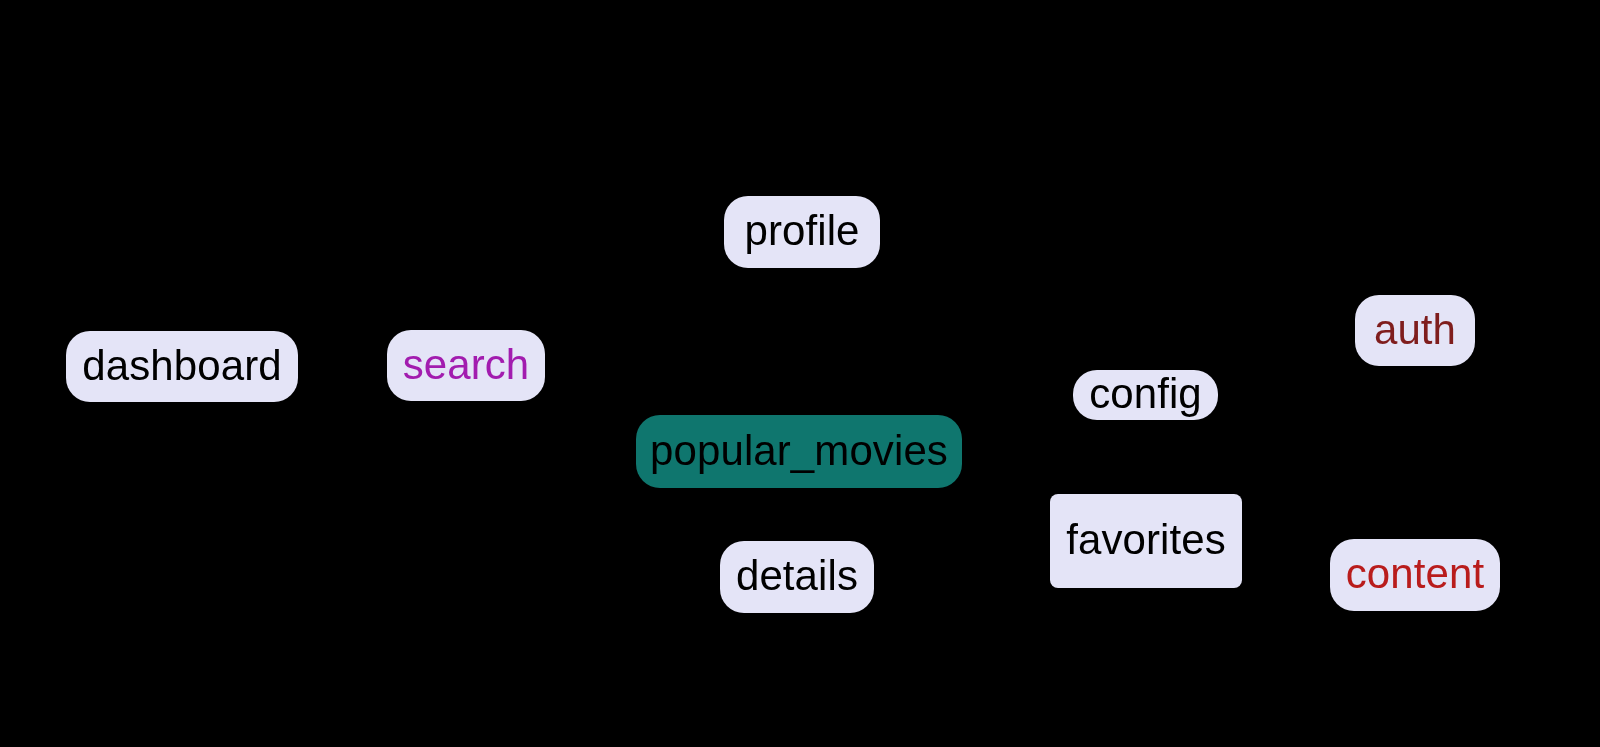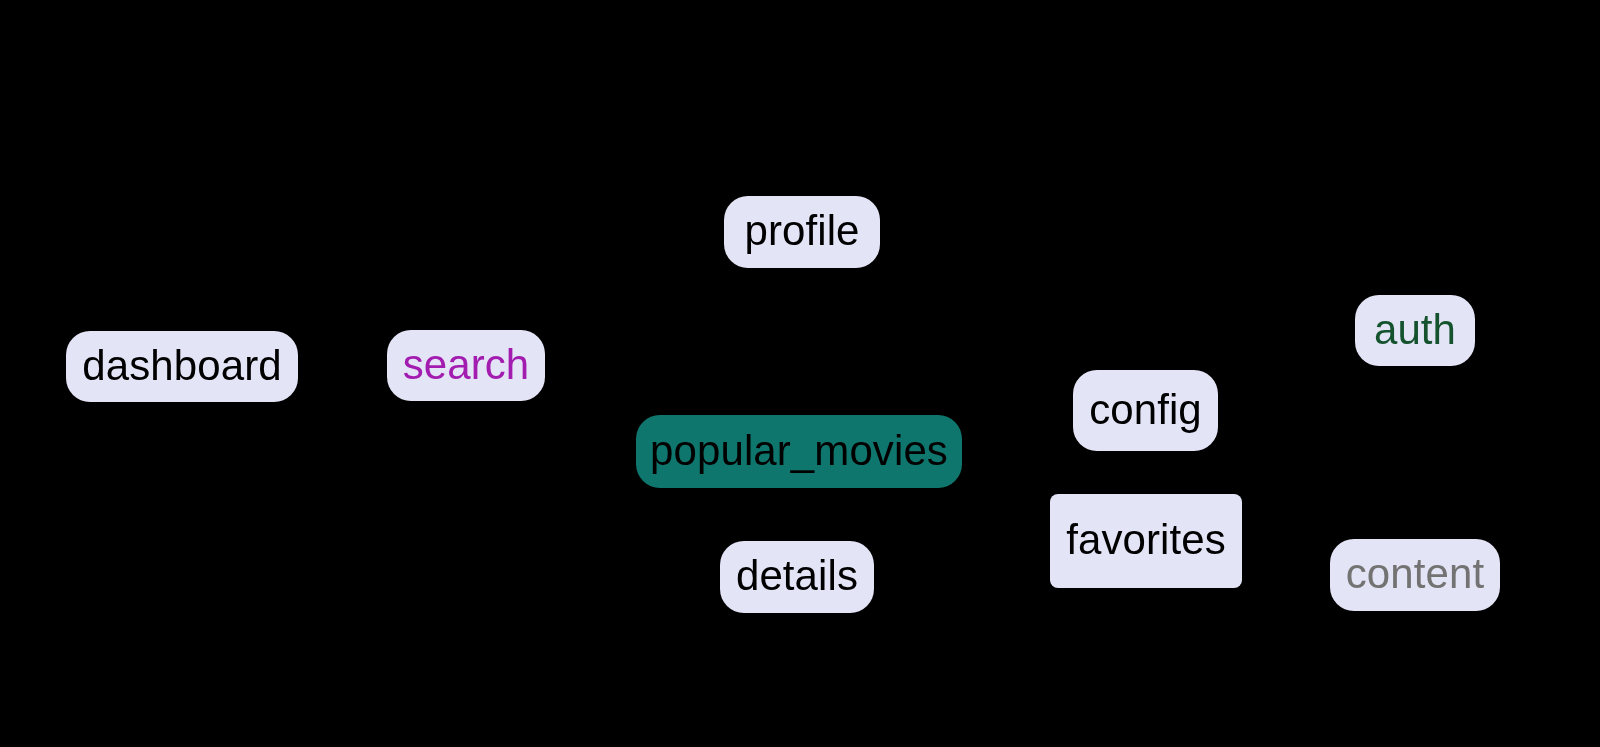--- a/index.html
+++ b/index.html
@@ -52,25 +52,25 @@
     </div>
     <div class="node" style="left: 724px; top: 196px; width: 156px; height: 72px; background: rgb(228, 228, 247); color: rgb(0, 0, 0); border-radius: 24px;">
       <span class="node-label">profile</span>
     </div>
     <div class="node" style="left: 636px; top: 415px; width: 326px; height: 73px; background: #0f766e; color: rgb(0, 0, 0); border-radius: 24px;">
       <span class="node-label">popular_movies</span>
     </div>
     <div class="node" style="left: 720px; top: 541px; width: 154px; height: 72px; background: rgb(228, 228, 247); color: rgb(0, 0, 0); border-radius: 24px;">
       <span class="node-label">details</span>
     </div>
-    <div class="node" style="left: 1073px; top: 370px; width: 145px; height: 81px; background: rgb(228, 228, 247); color: rgb(0, 0, 0); border-radius: 24px;">
+    <div class="node" style="left: 1073px; top: 370px; width: 145px; height: 50px; background: rgb(228, 228, 247); color: rgb(0, 0, 0); border-radius: 24px;">
       <span class="node-label">config</span>
     </div>
     <div class="node" style="left: 1050px; top: 494px; width: 192px; height: 94px; background: rgb(228, 228, 247); color: rgb(0, 0, 0); border-radius: 8px;">
       <span class="node-label">favorites</span>
     </div>
-    <div class="node" style="left: 1355px; top: 295px; width: 120px; height: 71px; background: rgb(228, 228, 247); color: #14532d; border-radius: 24px;">
+    <div class="node" style="left: 1355px; top: 295px; width: 120px; height: 71px; background: rgb(228, 228, 247); color: #7f1d1d; border-radius: 24px;">
       <span class="node-label">auth</span>
     </div>
-    <div class="node" style="left: 1330px; top: 539px; width: 170px; height: 72px; background: rgb(228, 228, 247); color: #737373; border-radius: 24px;">
+    <div class="node" style="left: 1330px; top: 539px; width: 170px; height: 72px; background: rgb(228, 228, 247); color: #b91c1c; border-radius: 24px;">
       <span class="node-label">content</span>
     </div>
   </div>
 
 </body></html>

